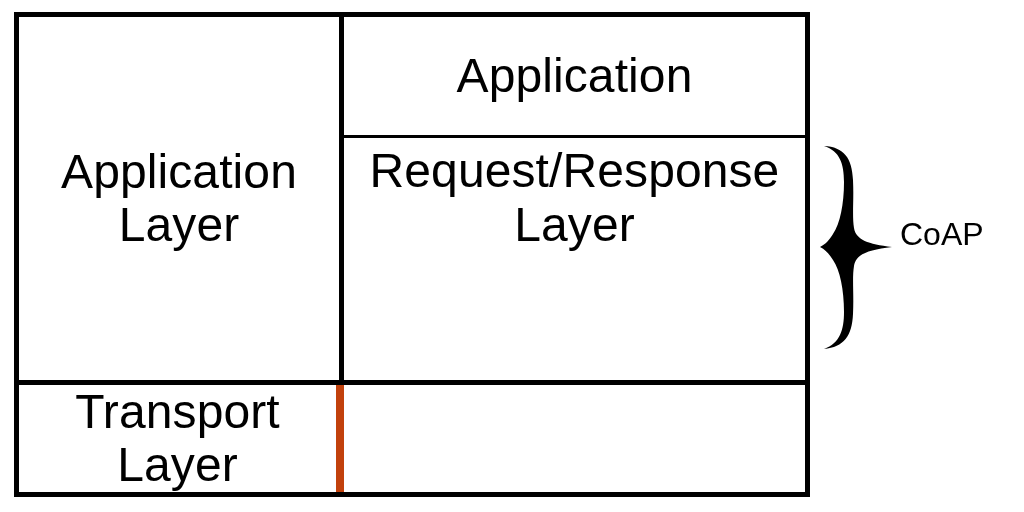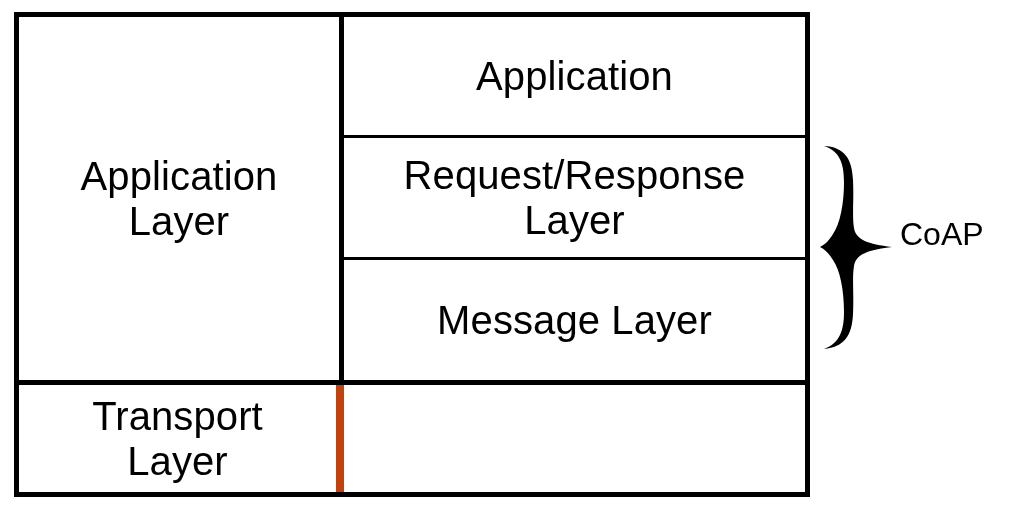--- a/index.html
+++ b/index.html
@@ -87,21 +87,21 @@
 
   .right-col.lower-right {
     flex: 1 1 auto;
     display: flex;
     align-items: center;
     justify-content: center;
     text-align: center;
   }
 
   .cell-text {
-    font-size: 40px;
+    font-size: 48px;
     line-height: 1.12;
     letter-spacing: 0.1px;
     white-space: pre-line;
     text-align: center;
   }
 
   
   .brace-wrap {
     position: absolute;
     left: 818px;
@@ -138,23 +138,20 @@
 
         <div class="sublayer application">
           <span class="cell-text">Application</span>
         </div>
 
         <div class="sublayer reqres">
           <span class="cell-text">Request/Response
 Layer</span>
         </div>
 
-        <div class="sublayer message">
-          <span class="cell-text">Message Layer</span>
-        </div>
 
       </div>
     </div>
 
     <div class="stack-lower">
 
       <div class="left-col lower-left">
         <span class="cell-text">Transport
 Layer</span>
       </div>

